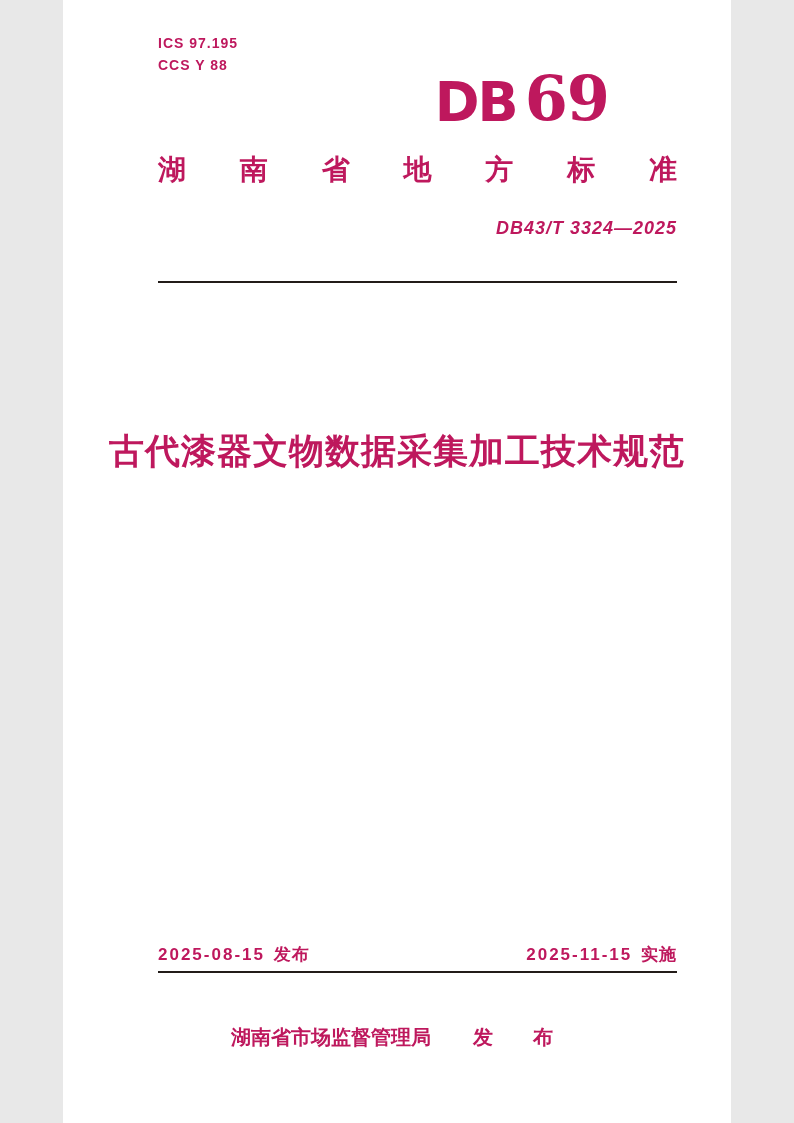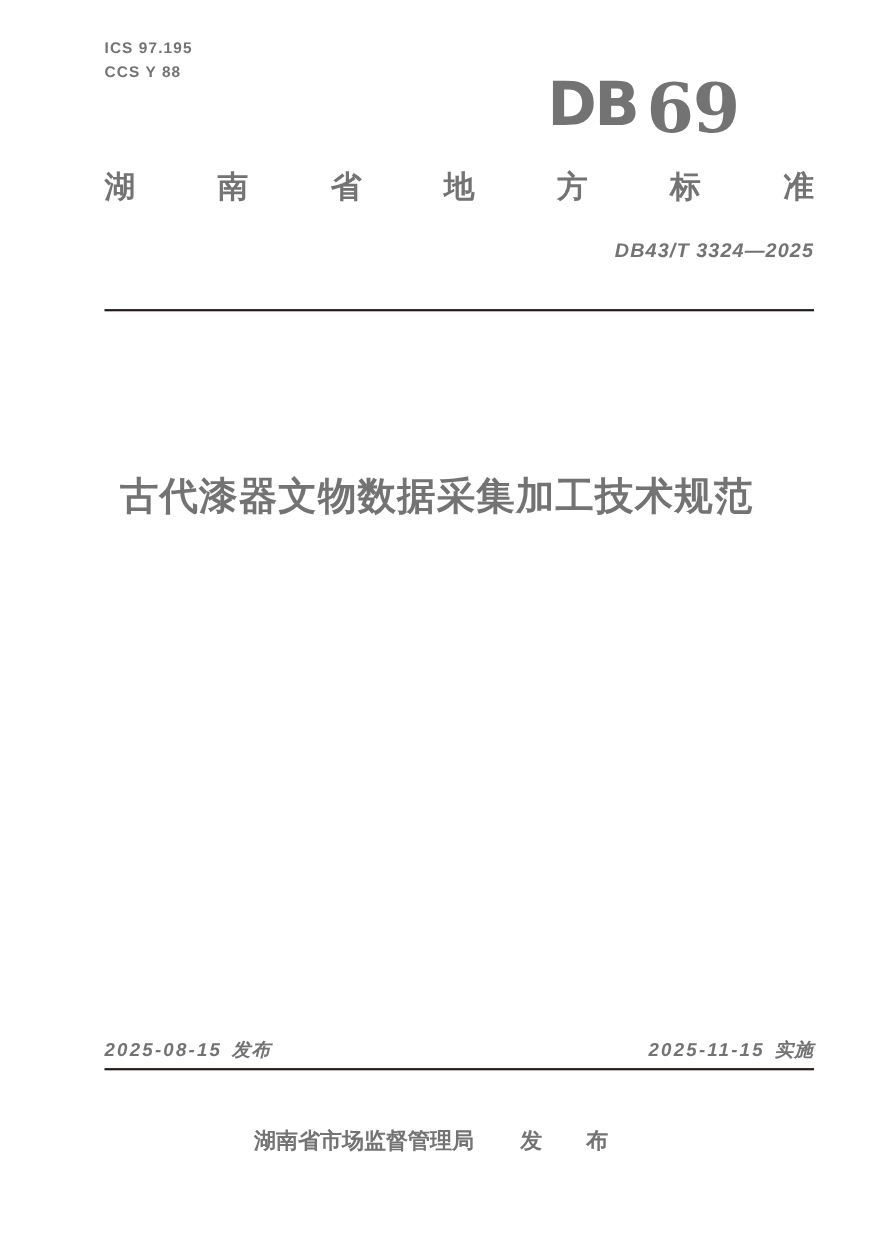--- a/index.html
+++ b/index.html
@@ -1,34 +1,34 @@
 <!DOCTYPE html>
 <html><head>
 <meta charset="utf-8">
 <style>
   html,body{margin:0;padding:0;background:#e8e8e8;}
   .page{
     position:relative;
-    width:794px;height:1123px;
+    width:668px;height:1123px;
     background:#ffffff;
     margin:0 auto;
     font-family:"Liberation Sans","DejaVu Sans",sans-serif;
-    color:#737373;
+    color:#be185d;
     overflow:hidden;
   }
   
   .ics-block{
     position:absolute;left:95px;top:32px;
     font-size:14px;font-weight:bold;line-height:22px;
     letter-spacing:1px;
   }
   
   .logo{
     position:absolute;top:68px;right:122px;
-    display:flex;line-height:1;
+    display:flex;align-items:flex-end;line-height:1;
   }
   .logo-db{
     font-family:"DejaVu Sans","Liberation Sans",sans-serif;
     font-weight:900;font-size:54px;letter-spacing:-2px;
     transform:scaleY(1.02);
   }
   .logo-43{
     font-family:"DejaVu Serif","Liberation Serif",serif;
     font-weight:bold;font-size:62px;margin-left:8px;
     letter-spacing:-1px;
@@ -57,21 +57,21 @@
   .title-en{
     position:absolute;left:0;right:0;top:500px;
     text-align:center;
     font-family:"Liberation Serif","DejaVu Serif",serif;
     font-weight:bold;font-size:18px;line-height:39px;
   }
   
   .dates-row{
     position:absolute;left:95px;right:54px;top:943px;
     display:flex;justify-content:space-between;align-items:baseline;
-    font-size:17px;font-weight:bold;font-style:italic;
+    font-size:17px;font-weight:bold;
   }
   .date-num{letter-spacing:2px;}
   .date-label{margin-left:4px;letter-spacing:1px;}
   .rule-bottom{
     position:absolute;left:95px;right:54px;top:971px;
     height:2px;background:#231c19;
   }
   
   .footer-pub{
     position:absolute;left:0;right:0;top:1024px;

